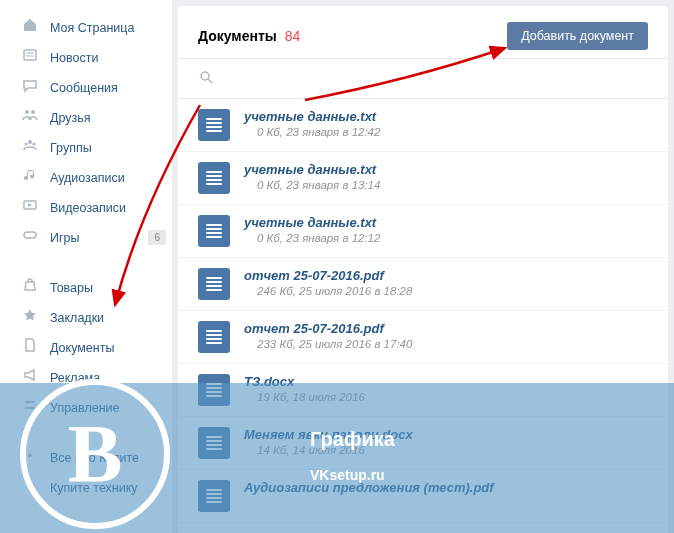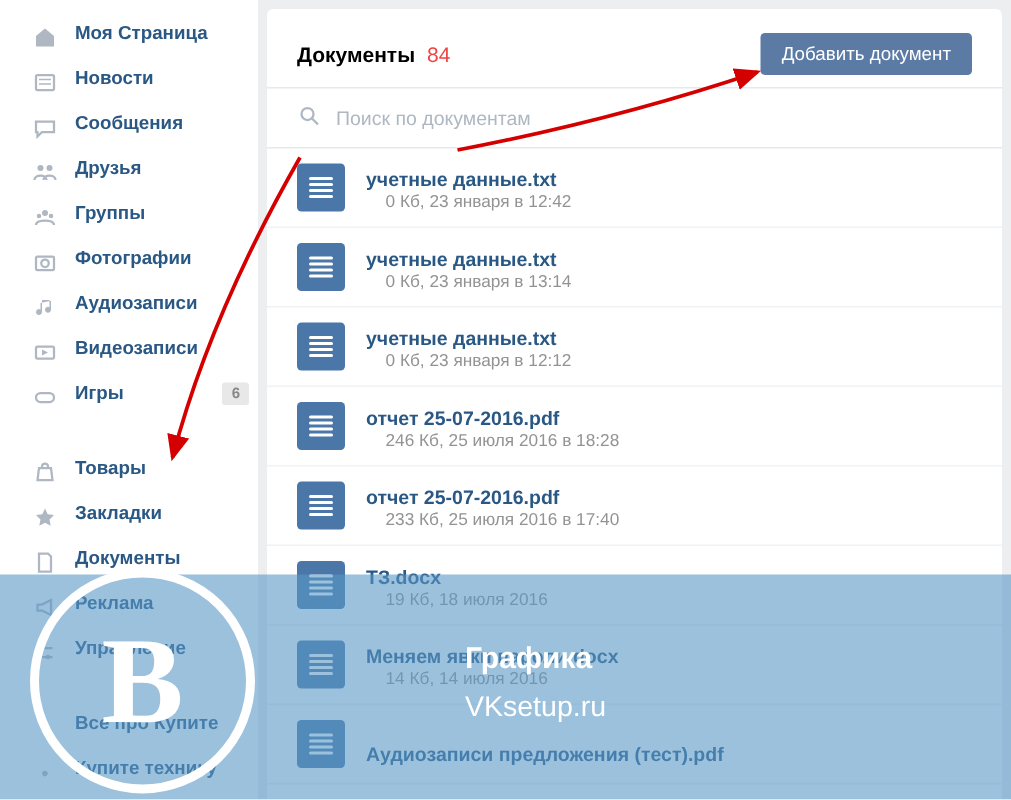--- a/index.html
+++ b/index.html
@@ -1,50 +1,50 @@
 <!DOCTYPE html>
 <html><head>
 <meta charset="utf-8">
 <style>
 * { margin: 0; padding: 0; box-sizing: border-box; }
 body { font-family: Arial, Helvetica, sans-serif; font-size: 13px; color: #2a5885; background: #edeef0; width: 674px; height: 533px; overflow: hidden; position: relative; }
 
 .layout { display: flex; height: 100%; }
 
 .sidebar { width: 172px; background: #fff; padding: 10px 0; }
-.sidebar-item { display: flex; align-items: flex-start; padding: 5px 10px 5px 20px; color: #2a5885; cursor: pointer; position: relative; font-weight: bold; }
+.sidebar-item { display: flex; align-items: flex-end; padding: 5px 10px 5px 20px; color: #2a5885; cursor: pointer; position: relative; }
 .sidebar-item .icon { width: 20px; height: 20px; display: inline-flex; align-items: center; justify-content: center; margin-right: 10px; color: #aeb7c2; }
 .sidebar-label { font-size: 12.5px; color: #2a5885; }
 .sidebar-spacer { height: 20px; }
 .badge { position: absolute; right: 6px; background: #e8e8e8; color: #888; font-size: 10px; padding: 2px 6px; border-radius: 2px; }
 
 .main { flex: 1; background: #fff; margin: 6px 6px 0 6px; border-radius: 4px 4px 0 0; display: flex; flex-direction: column; overflow: hidden; }
 .header { display: flex; align-items: center; padding: 16px 20px 8px 20px; border-bottom: 1px solid #e7e8ec; }
 .page-title { font-size: 14px; font-weight: bold; color: #000; }
 .doc-count { margin-left: 8px; color: #ef4444; font-size: 14px; }
 .add-btn { margin-left: auto; background: #5b7ba4; color: #ffffff; border: none; padding: 7px 14px; font-size: 12.5px; border-radius: 3px; cursor: pointer; }
 
 .search-row { display: flex; align-items: center; padding: 10px 20px; border-bottom: 1px solid #e7e8ec; }
 .search-row .icon { color: #aeb7c2; margin-right: 10px; }
 .search-input { border: none; outline: none; font-size: 13px; color: #555; flex: 1; }
 .search-input::placeholder { color: #aeb7c2; }
 
 .doc-list { flex: 1; overflow-y: auto; }
-.doc-item { display: flex; align-items: flex-end; padding: 10px 20px; border-bottom: 1px solid #f0f2f5; cursor: pointer; }
+.doc-item { display: flex; align-items: flex-start; padding: 10px 20px; border-bottom: 1px solid #f0f2f5; cursor: pointer; font-style: italic; }
 .doc-icon { width: 32px; height: 32px; background: #4a76a8; border-radius: 3px; display: flex; flex-direction: column; justify-content: center; align-items: center; gap: 2px; margin-right: 14px; flex-shrink: 0; }
 .doc-icon span { display: block; width: 16px; height: 2px; background: #fff; border-radius: 1px; }
 .doc-meta { display: flex; flex-direction: column; }
 .doc-title { color: #2a5885; font-size: 13px; font-weight: bold; margin-bottom: 2px; }
 .doc-sub { color: #939393; font-size: 11.5px; margin-left: 13px; }
 
 
 .overlay { position: absolute; left: 0; right: 0; bottom: 0; height: 150px; background: rgba(88, 151, 199, 0.6); pointer-events: none; }
 .overlay-logo { position: absolute; left: 20px; bottom: 4px; width: 150px; height: 150px; border: 6px solid #fff; border-radius: 50%; display: flex; align-items: center; justify-content: center; color: #fff; font-size: 82px; font-weight: bold; font-family: Georgia, serif; }
 .overlay-text1 { position: absolute; left: 310px; bottom: 82px; color: #fff; font-size: 20px; font-weight: bold; margin-top: 15px; }
-.overlay-text2 { position: absolute; left: 310px; bottom: 50px; color: #fff; font-size: 19px; font-weight: normal; }
+.overlay-text2 { position: absolute; left: 310px; bottom: 50px; color: #fff; font-size: 14px; font-weight: bold; }
 
 
 .arrow { position: absolute; pointer-events: none; }
 .arrow svg { overflow: visible; }
 </style>
 </head>
 <body>
 
 <div class="layout">
   <div class="sidebar">
@@ -92,29 +92,20 @@
             <circle cx="4" cy="7" r="1.5" fill="currentColor"></circle>
             <circle cx="12" cy="7" r="1.5" fill="currentColor"></circle>
             <path d="M2 13c0-2 3-3 6-3s6 1 6 3" fill="none" stroke="currentColor" stroke-width="1.5"></path>
           </svg>
         </span>
       <span class="sidebar-label">Группы</span>
     </div>
     <div class="sidebar-item">
       <span class="icon">
           <svg width="16" height="16" viewBox="0 0 16 16">
-            <rect x="2" y="4" width="12" height="9" rx="1" fill="none" stroke="currentColor" stroke-width="1.5"></rect>
-            <circle cx="8" cy="8.5" r="2.5" fill="none" stroke="currentColor" stroke-width="1.5"></circle>
-          </svg>
-        </span>
-      <span class="sidebar-label">Фотографии</span>
-    </div>
-    <div class="sidebar-item">
-      <span class="icon">
-          <svg width="16" height="16" viewBox="0 0 16 16">
             <path d="M6 3v8a2 2 0 11-1-1.7V5l7-1.5v6a2 2 0 11-1-1.7V3z" fill="currentColor"></path>
           </svg>
         </span>
       <span class="sidebar-label">Аудиозаписи</span>
     </div>
     <div class="sidebar-item">
       <span class="icon">
           <svg width="16" height="16" viewBox="0 0 16 16">
             <rect x="2" y="4" width="12" height="8" rx="1" fill="none" stroke="currentColor" stroke-width="1.5"></rect>
             <path d="M6 6l4 2-4 2z" fill="currentColor"></path>
@@ -201,21 +192,20 @@
       <span class="page-title">Документы</span>
       <span class="doc-count">84</span>
       <button class="add-btn">Добавить документ</button>
     </div>
 
     <div class="search-row">
       <span class="icon"><svg width="16" height="16" viewBox="0 0 16 16">
             <circle cx="7" cy="7" r="4" fill="none" stroke="currentColor" stroke-width="1.5"></circle>
             <line x1="10" y1="10" x2="14" y2="14" stroke="currentColor" stroke-width="1.5"></line>
           </svg></span>
-      <input class="search-input" placeholder="Поиск по документам" style="">
     </div>
 
     <div class="doc-list" id="doc-list">
         <div class="doc-item">
           <div class="doc-icon">
             <span></span>
             <span></span>
             <span></span>
             <span></span>
           </div>

